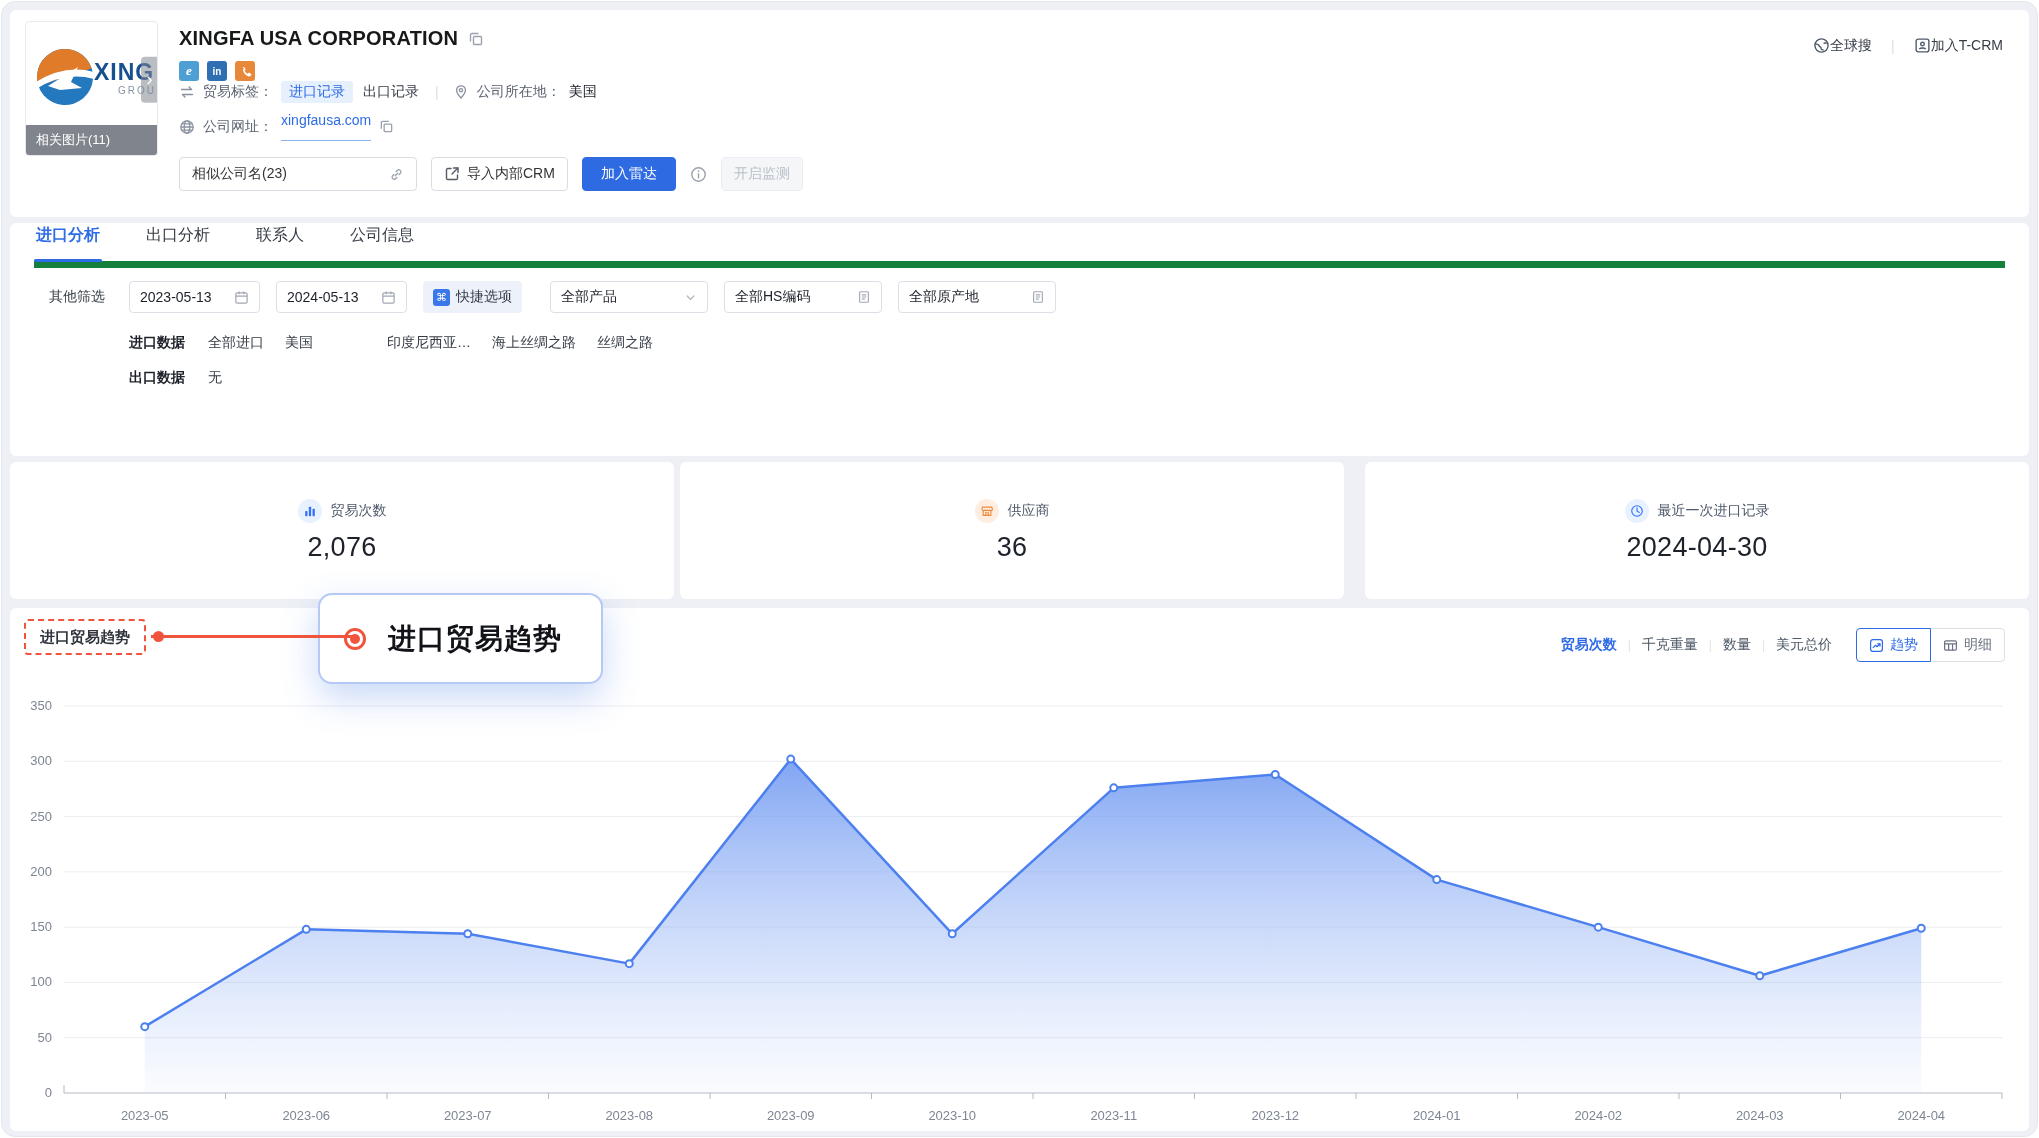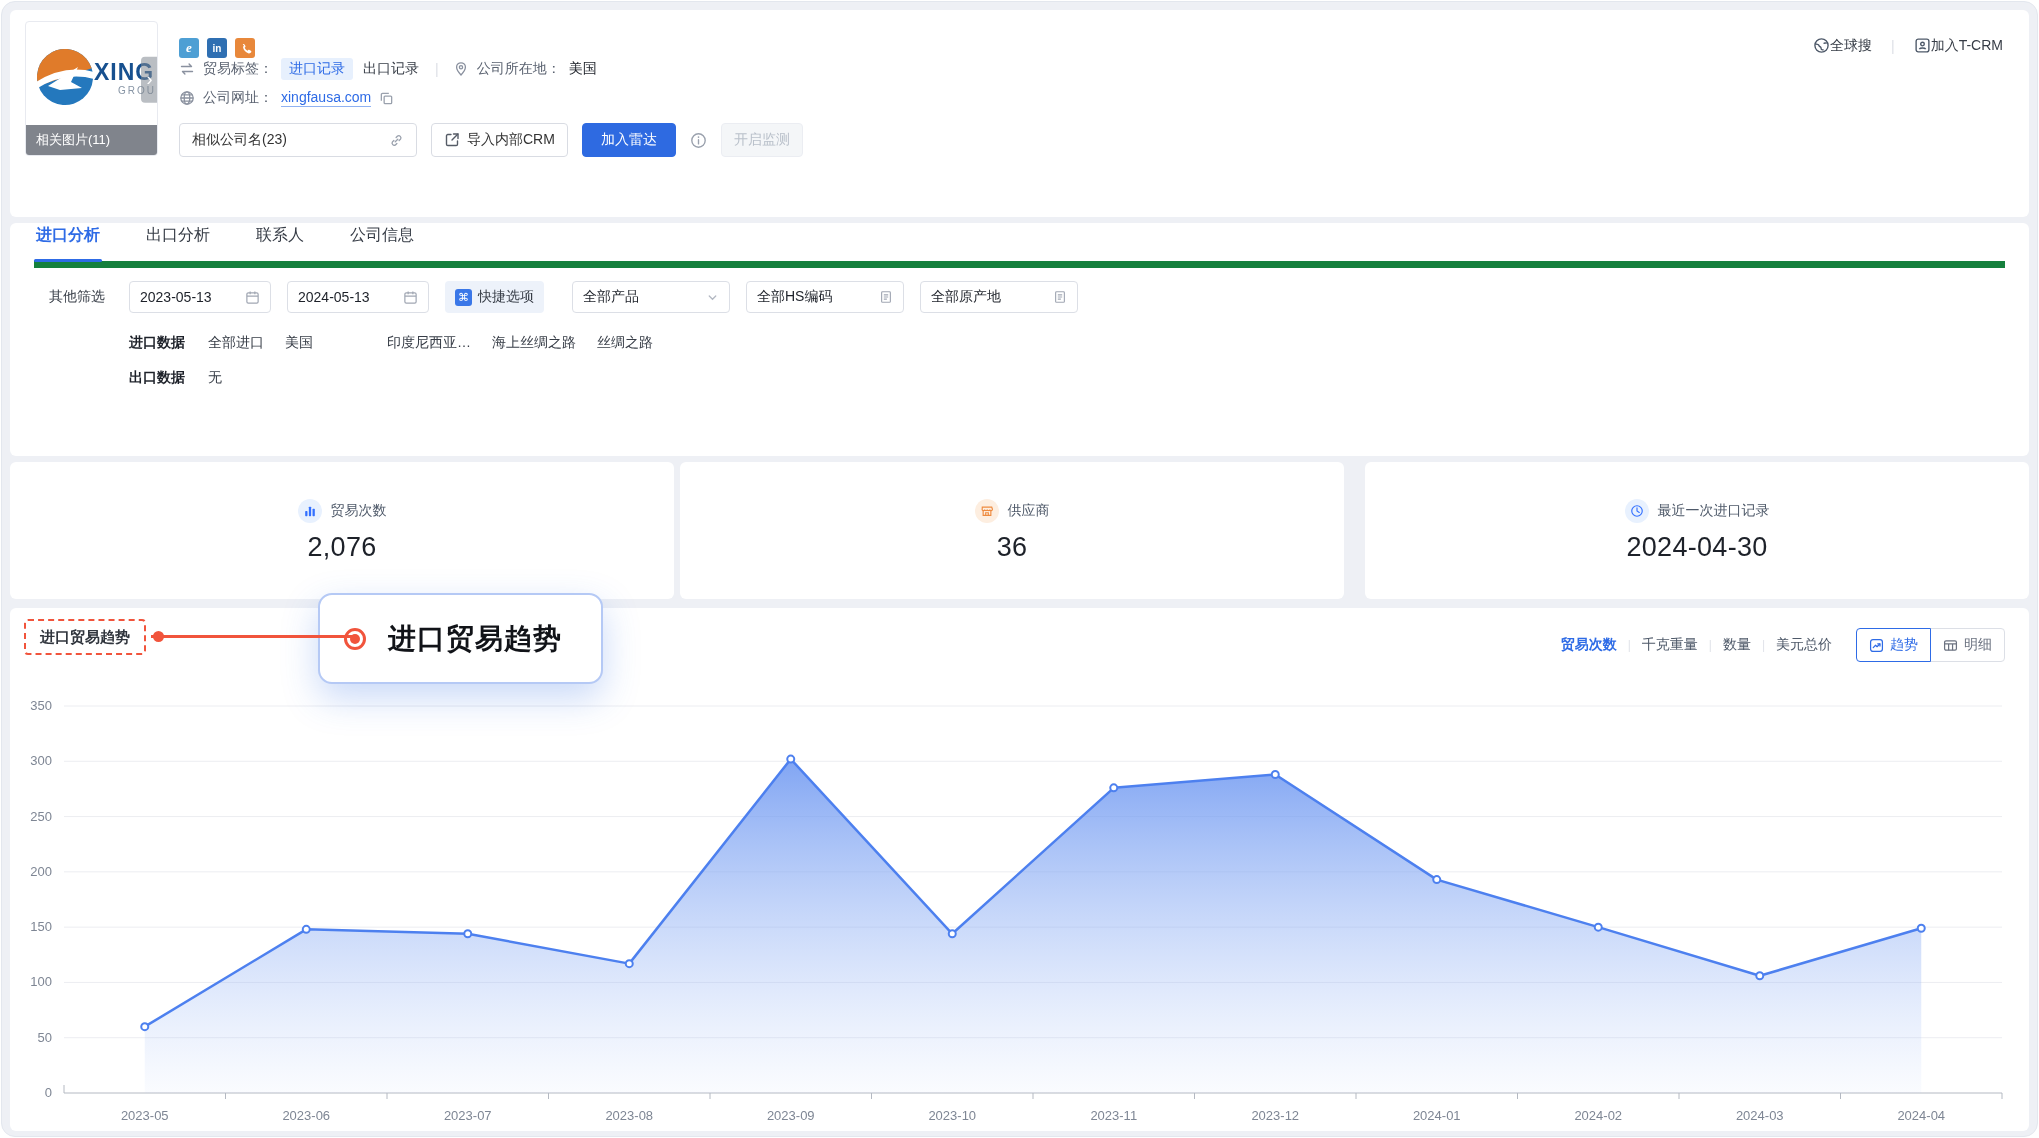--- a/index.html
+++ b/index.html
@@ -22,40 +22,40 @@
   .sq.web { background:#4e9fd4; font-size:13px; font-style:italic; font-family:"Liberation Serif",serif; }
   .sq.li { background:#2f6fb2; font-size:10px; }
   .sq.ph { background:#e8883b; }
   .meta-row { display:flex; align-items:center; gap:8px; margin-top:0; font-size:14px; color:#363c46; }
   .meta-label { color:#5a6270; }
   .chip { padding:2px 8px; border-radius:3px; font-size:14px; cursor:pointer; }
   .chip.active { background:#e7f0fd; color:#2e6be6; }
   .chip.plain { color:#363c46; padding:2px 2px; }
   .v-sep { color:#dcdfe5; margin:0 6px; }
   .site-row { display:flex; align-items:center; gap:8px; margin-top:9px; font-size:14px; }
-  .link { color:#2e6be6; text-decoration:none; border-bottom:1px solid #8fb2f2; padding-bottom:1px; cursor:pointer; }
+  .link { color:#2e6be6; text-decoration:none; border-bottom:1px solid #8fb2f2; padding-bottom:12px; cursor:pointer; }
   .actions-row { display:flex; align-items:center; gap:14px; margin-top:16px; }
   .btn { height:34px; border:1px solid #d9dce3; border-radius:4px; background:#fff; font-size:14px; color:#333; display:inline-flex; align-items:center; gap:7px; padding:0 12px; cursor:pointer; font-family:inherit; }
   .btn-similar { width:238px; justify-content:space-between; }
   .btn-primary { background:#2e6ae1; border-color:#2e6ae1; color:#fff; padding:16px 18px; font-weight:500; }
   .btn-disabled { background:#f4f6f8; border-color:#ebedf2; color:#b9c0ca; cursor:default; }
   .header-right { position:absolute; top:27px; right:26px; display:flex; align-items:center; gap:13px; font-size:14px; color:#363c46; }
   .hr-item { display:flex; align-items:flex-start; cursor:pointer; }
 
   
   .analysis-card { position:relative; margin:6px 8px 0; height:233px; padding:0 24px; }
   .tabs { display:flex; gap:42px; border-bottom:7px solid #15803d; }
   .tab { font-size:16px; color:#363c46; padding:2px 2px 15px; cursor:pointer; position:relative; }
   .tab.active { color:#2e6be6; font-weight:700; }
   .tab.active::after { content:""; position:absolute; left:0; right:0; bottom:-1px; height:3px; border-radius:2px; background:#2e6be6; }
   .filter-row { margin-top:13px; display:flex; align-items:center; }
   .row-label { width:80px; margin-left:15px; font-size:14px; color:#363c46; flex:none; }
   .f-gap { display:flex; align-items:center; gap:16px; }
   .input-box { height:32px; border:1px solid #dcdfe6; border-radius:4px; background:#fff; display:flex; align-items:center; justify-content:space-between; padding:0 10px; font-size:14px; color:#1d2129; cursor:pointer; }
-  .date-box { width:142px; }
+  .date-box { width:131px; }
   .quick-btn { height:32px; background:#edf2fa; border-radius:4px; display:flex; align-items:center; gap:6px; padding:0 10px; font-size:14px; color:#363c46; cursor:pointer; margin-right:12px; }
   .cmd-ic { width:17px; height:17px; background:#3a77e8; border-radius:3px; color:#fff; font-size:11px; display:flex; align-items:center; justify-content:center; }
   .select-box { width:158px; }
   .source-block { margin-top:17px; font-size:14px; }
   .src-row { display:flex; align-items:flex-start; margin-bottom:11px; line-height:24px; }
   .src-row .row-label { color:#5a6270; }
   .src-sublabel { font-weight:700; color:#1d2129; margin-right:23px; }
   .src-items { display:flex; gap:21px; color:#363c46; }
   .src-items span { cursor:pointer; }
   .gap-left { margin-left:53px; }
@@ -107,20 +107,29 @@
         <path d="M4 42 Q 33 24 62 32 L62 39 Q 33 31 4 49 Z" fill="#ffffff"></path>
         <path d="M16 46 L46 27 L39 42 L50 48 L28 50 Z" fill="#ffffff"></path>
         <text x="62" y="40" font-size="23" font-weight="bold" fill="#17508f" letter-spacing="1">XINGFA</text>
         <text x="86" y="54" font-size="10" fill="#8795a5" letter-spacing="2">GROUP</text>
       </svg>
       <div class="logo-overlay">相关图片(11)</div>
       <div class="logo-next">›</div>
     </div>
 
     <div class="header-main">
+      <div class="name-row">
+        <h1>XINGFA USA CORPORATION</h1>
+        <span class="icon-btn">
+          <svg width="16" height="16" viewBox="0 0 16 16" fill="none" stroke="#9aa1ad" stroke-width="1.4">
+              <rect x="5.5" y="5.5" width="8" height="8" rx="1"></rect>
+              <path d="M10.5 2.5H3.8A1.3 1.3 0 0 0 2.5 3.8v6.7"></path>
+            </svg>
+        </span>
+      </div>
 
       <div class="social-row">
         <span class="sq web">e</span>
         <span class="sq li">in</span>
         <span class="sq ph">
           <svg width="13" height="13" viewBox="0 0 16 16" fill="#fff">
               <path d="M4.6 2.8c.6-.6 1.6-.5 2.1.2l1.1 1.7c.4.6.3 1.3-.2 1.8l-.7.7c.8 1.5 2 2.7 3.5 3.5l.7-.7c.5-.5 1.2-.6 1.8-.2l1.7 1.1c.7.5.8 1.5.2 2.1-.7.7-1.8 1.2-2.8 1-3.4-.8-6.1-3.5-6.9-6.9-.2-1 .3-2.1 1-2.8z"></path>
             </svg>
         </span>
       </div>

